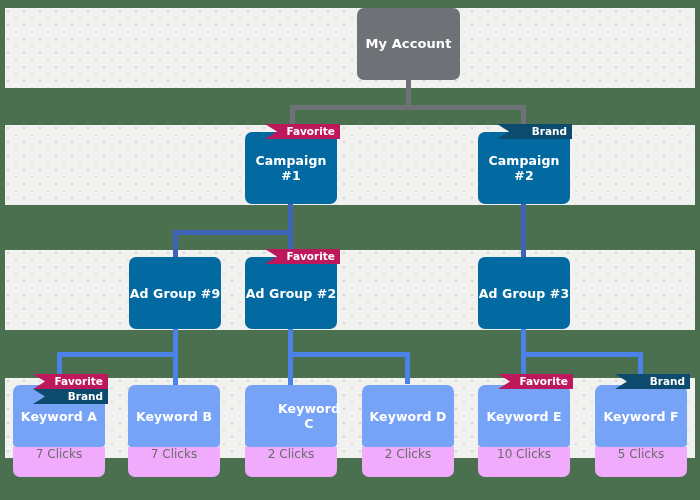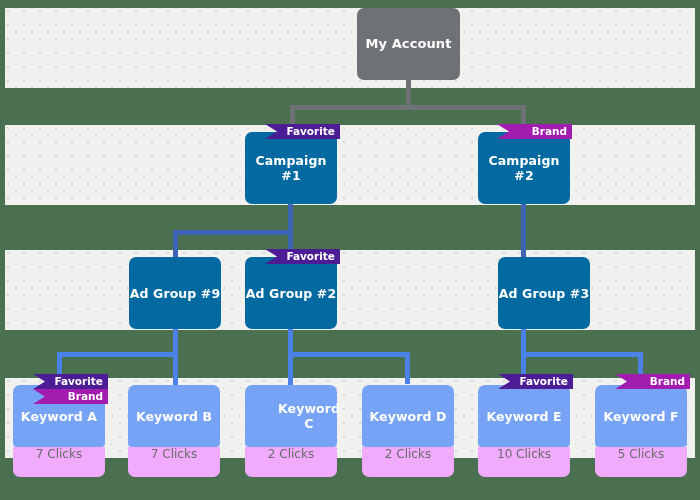--- a/index.html
+++ b/index.html
@@ -98,22 +98,22 @@
     color: #ffffff;
     font-size: 10.5px;
     font-weight: bold;
     padding-right: 5px;
     text-align: right;
     box-sizing: border-box;
     white-space: nowrap;
     -webkit-clip-path: polygon(0 0, 12px 50%, 0 100%, 100% 100%, 100% 0);
     clip-path: polygon(0 0, 12px 50%, 0 100%, 100% 100%, 100% 0);
   }
-  .ribbon.favorite { background: #4c1d95; }
-  .ribbon.brand    { background: #a21caf; }
+  .ribbon.favorite { background: #be185d; }
+  .ribbon.brand    { background: #0c4a6e; }
 </style>
 </head>
 <body>
 
 <div id="stage">
 
   <div class="band band-1"></div>
   <div class="band band-2"></div>
   <div class="band band-3"></div>
   <div class="band band-4"></div>
@@ -164,21 +164,21 @@
     <span>Ad Group #9</span>
   </div>
 
   <div class="ribbon favorite" style="left:265px; top:249px; width:75px;">
     <span>Favorite</span>
   </div>
   <div class="node adgroup" style="left:245px; top:257px; width:92px; height:72px;">
     <span>Ad Group #2</span>
   </div>
 
-  <div class="node adgroup" style="left:478px; top:257px; width:92px; height:72px;margin-left:20px;">
+  <div class="node adgroup" style="left:478px; top:257px; width:92px; height:72px;">
     <span>Ad Group #3</span>
   </div>
 
   <div class="ribbon favorite" style="left:33px; top:374px; width:75px;">
     <span>Favorite</span>
   </div>
   <div class="ribbon brand" style="left:33px; top:389px; width:75px;">
     <span>Brand</span>
   </div>
   <div class="node keyword" style="left:13px; top:385px; width:92px; height:62px;">

